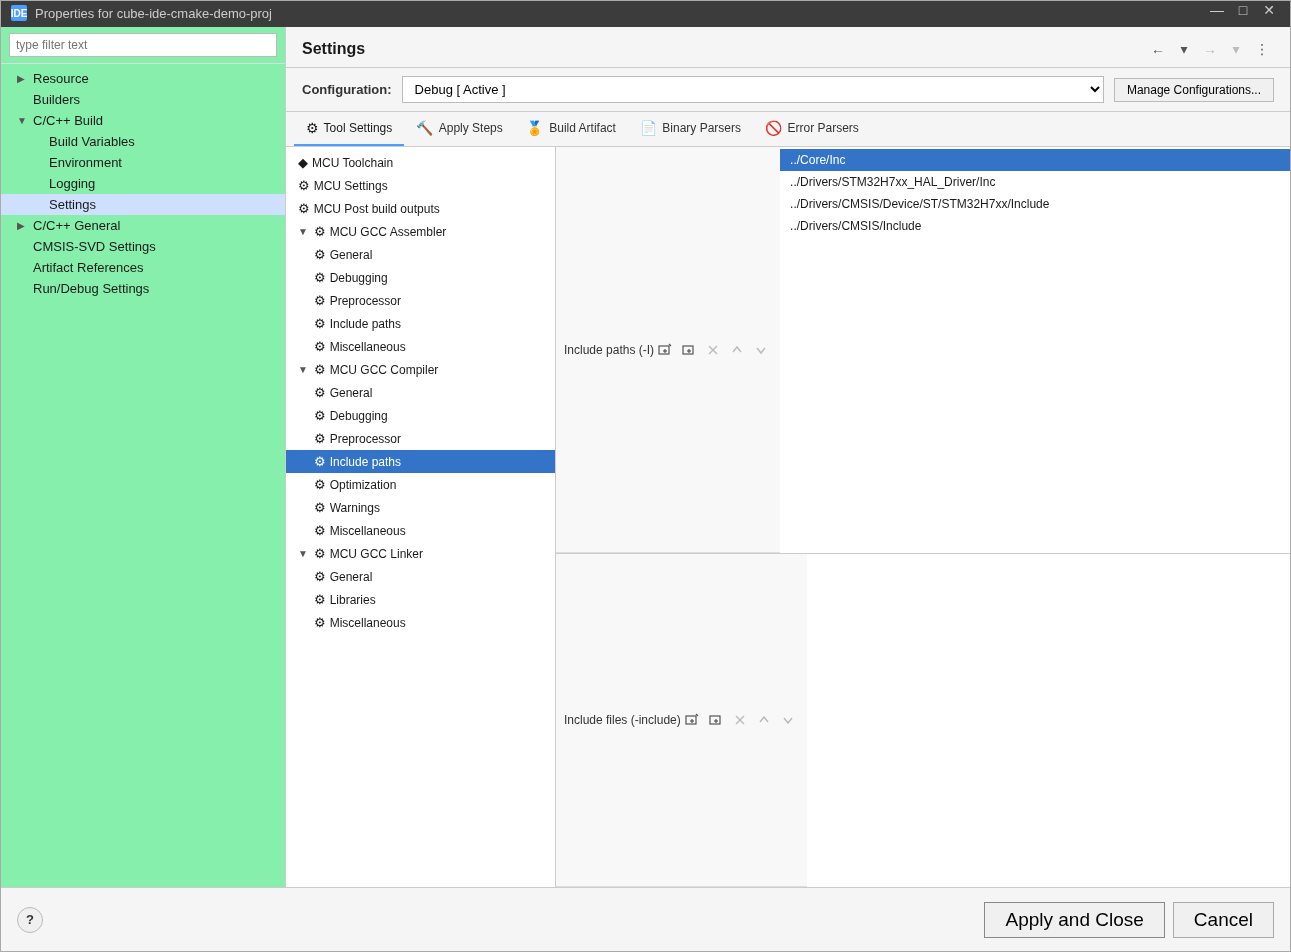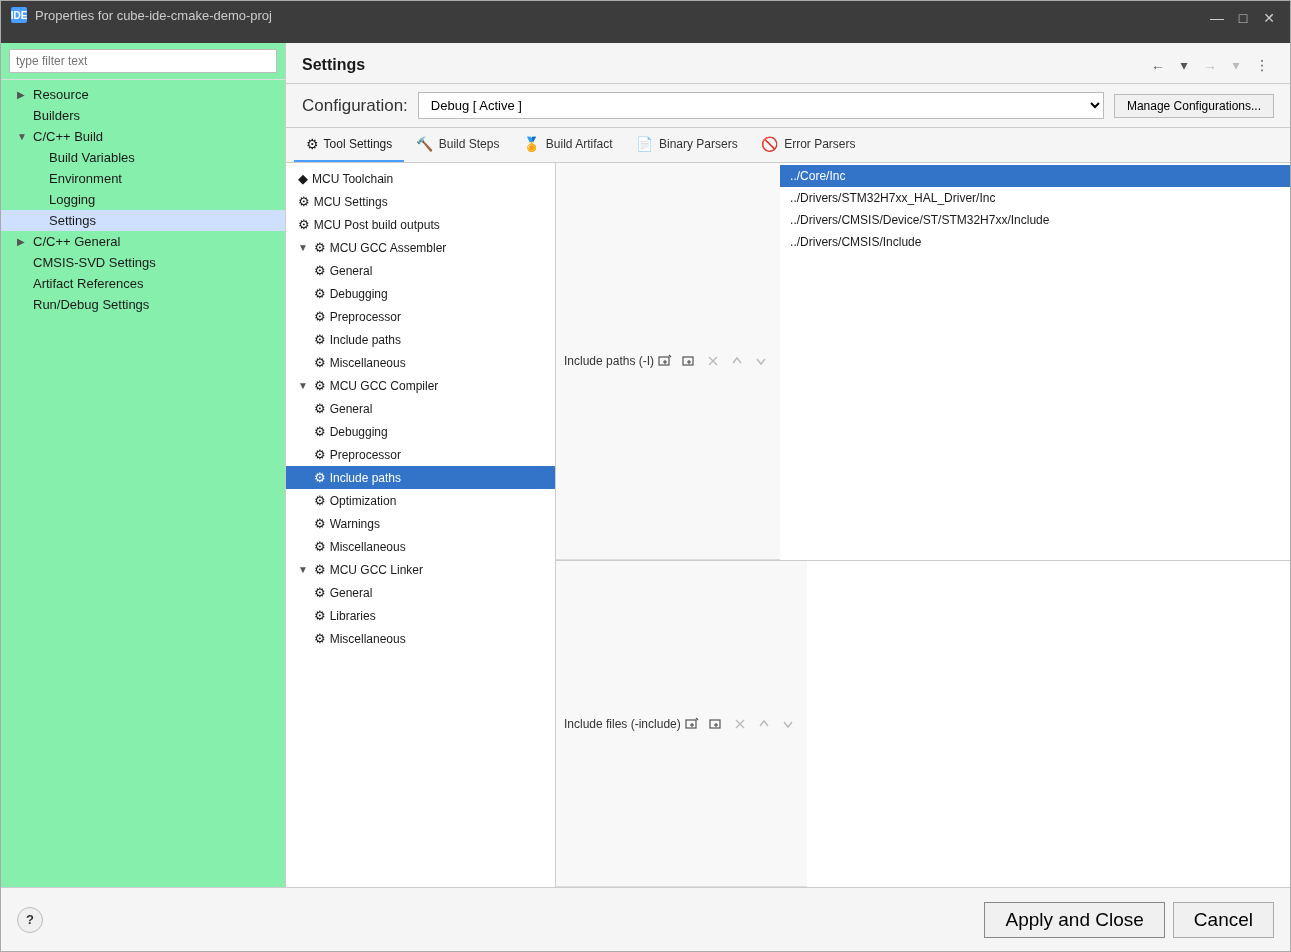--- a/index.html
+++ b/index.html
@@ -19,23 +19,23 @@
       border: 1px solid #aaa;
       box-shadow: 2px 2px 8px rgba(0,0,0,0.3);
       display: flex;
       flex-direction: column;
     }
     .title-bar {
       background: #3c3c3c;
       color: #fff;
       padding: 6px 10px;
       display: flex;
-      align-items: flex-start;
+      align-items: flex-end;
       justify-content: space-between;
-      height: 42px;
+      height: 26px;
       flex-shrink: 0;
     }
     .title-bar-left {
       display: flex;
       align-items: center;
       gap: 8px;
     }
     .title-bar-icon {
       width: 16px;
       height: 16px;
@@ -165,23 +165,23 @@
 
     .config-row {
       display: flex;
       align-items: center;
       gap: 10px;
       padding: 8px 16px;
       background: #f5f5f5;
       border-bottom: 1px solid #ccc;
     }
     .config-label {
-      font-size: 17px;
+      font-size: 13px;
       color: #333;
-      font-weight: 400;
+      font-weight: 700;
     }
     .config-select {
       flex: 1;
       padding: 4px 8px;
       border: 1px solid #bbb;
       background: #fff;
       font-size: 13px;
       outline: none;
       cursor: pointer;
     }
@@ -460,21 +460,21 @@
         <button class="manage-btn">Manage Configurations...</button>
       </div>
 
       <div class="tabs-row">
         <div class="tab-item active">
           <span class="tab-icon">⚙</span>
           <span>Tool Settings</span>
         </div>
         <div class="tab-item">
           <span class="tab-icon">🔨</span>
-          <span>Build Steps</span>
+          <span>Apply Steps</span>
         </div>
         <div class="tab-item">
           <span class="tab-icon">🏅</span>
           <span>Build Artifact</span>
         </div>
         <div class="tab-item">
           <span class="tab-icon">📄</span>
           <span>Binary Parsers</span>
         </div>
         <div class="tab-item">

